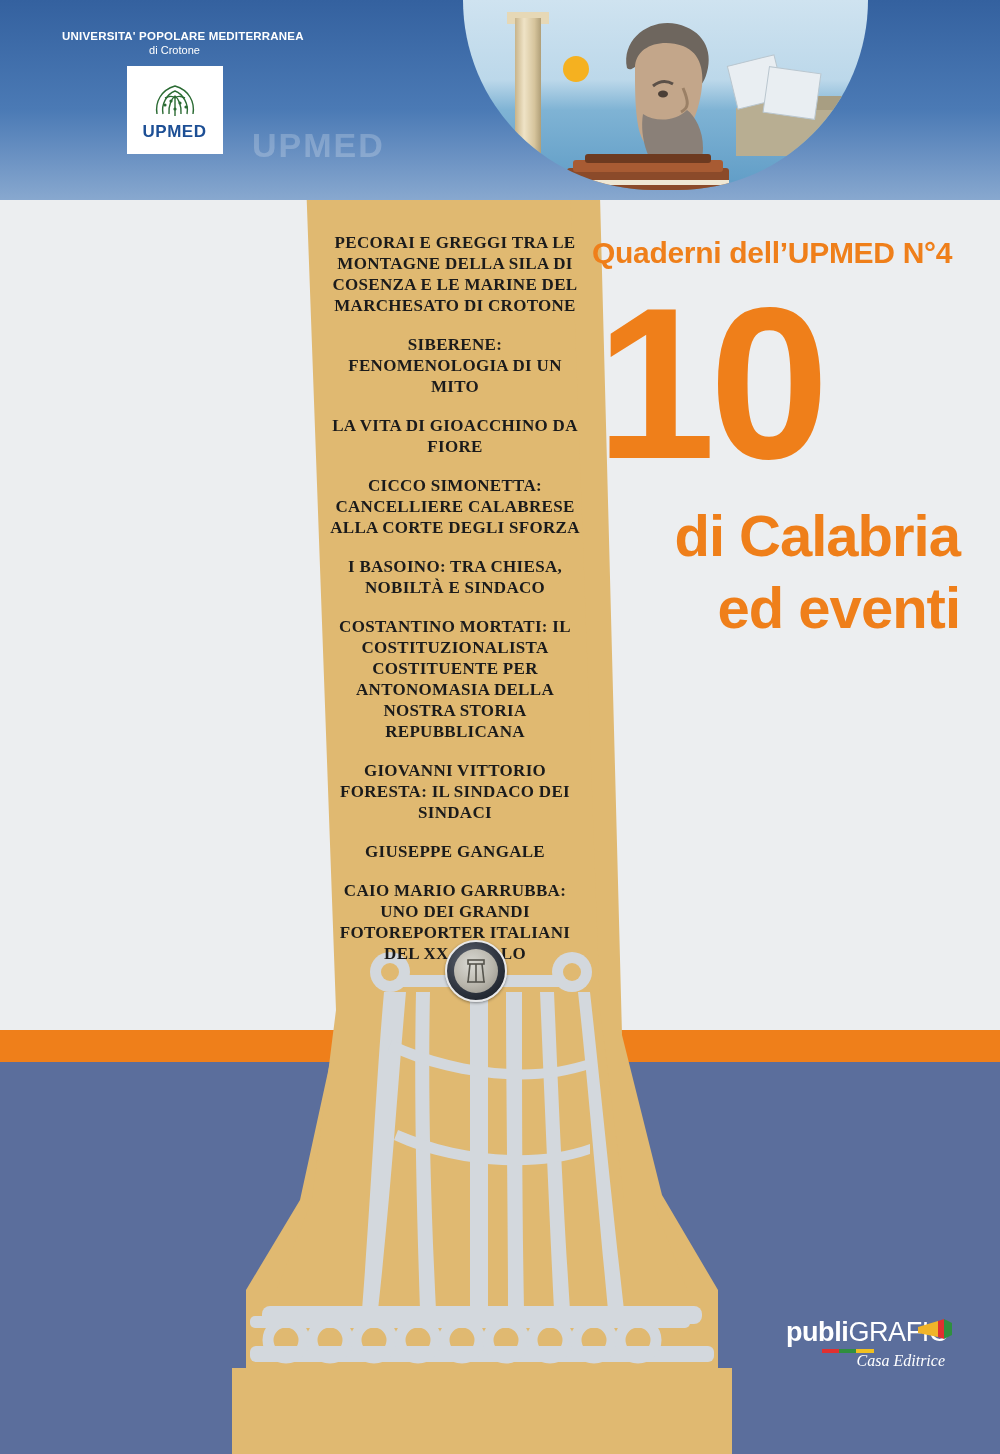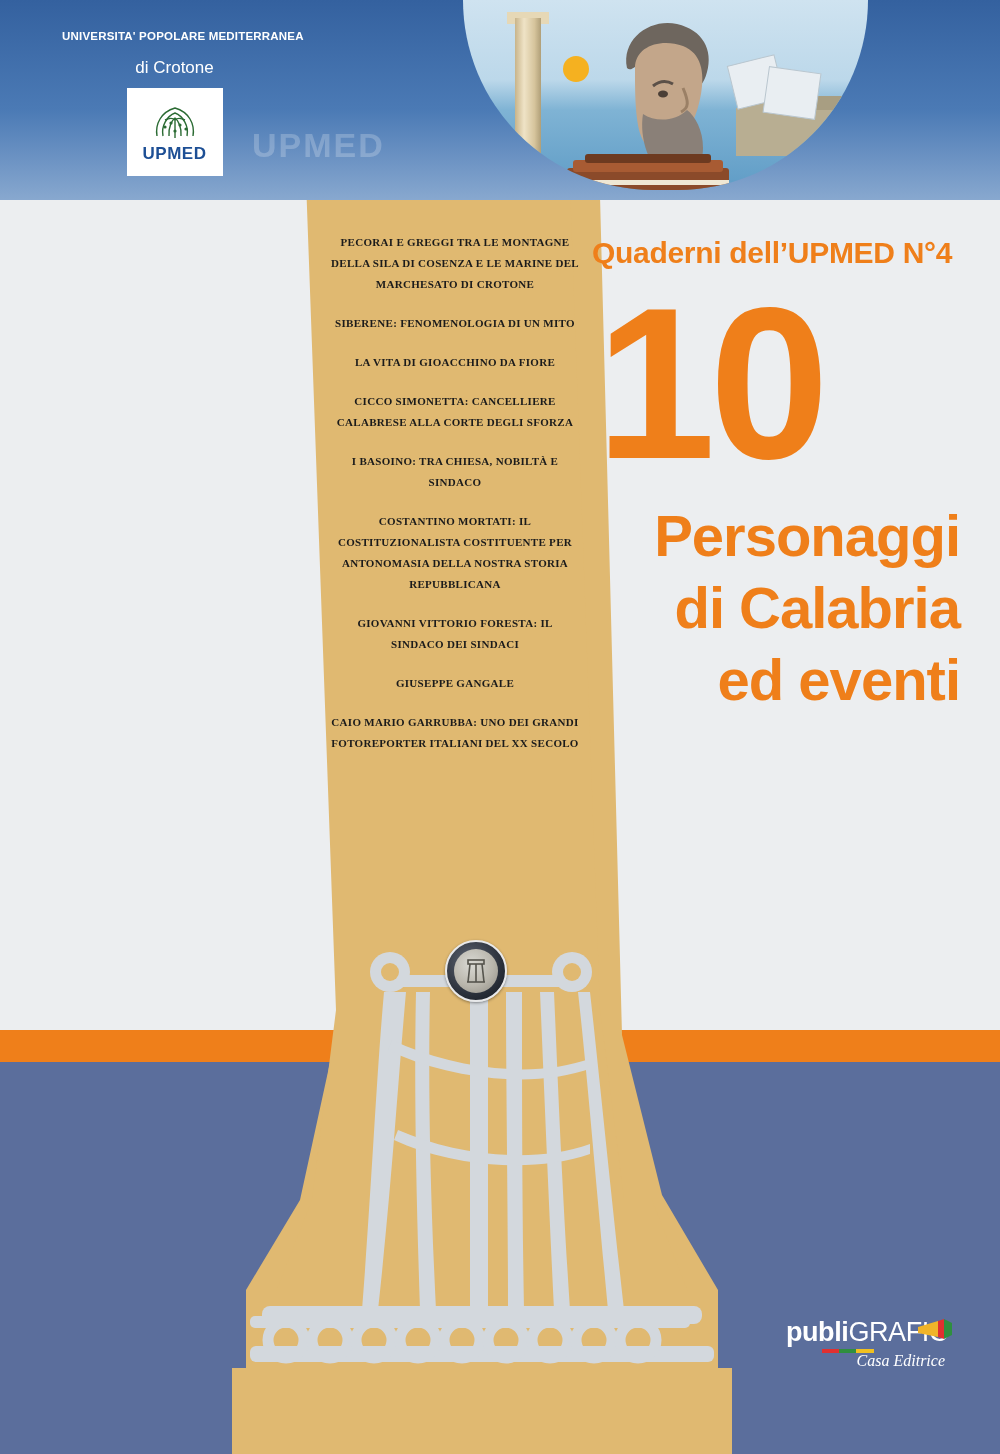--- a/index.html
+++ b/index.html
@@ -40,22 +40,22 @@
     text-align: center;
     color: #ffffff;
   }
   .upmed-univ {
     font-size: 11.5px;
     font-weight: bold;
     letter-spacing: .2px;
     white-space: nowrap;
   }
   .upmed-city {
-    font-size: 17px;
-    margin-top: 16px;
+    font-size: 11px;
+    margin-top: 2px;
   }
   .upmed-logo {
     margin: 10px auto 0 auto;
     width: 96px;
     height: 88px;
     border: 2px solid #ffffff;
     background: #ffffff;
     display: flex;
     flex-direction: column;
     align-items: center;
@@ -193,21 +193,21 @@
   .toc {
     position: absolute;
     left: 330px;
     top: 232px;
     width: 250px;
     text-align: center;
     color: #1b1b1b;
   }
   .toc-item {
     font-family: "Liberation Serif", serif;
-    font-size: 11px;
+    font-size: 17px;
     font-weight: bold;
     line-height: 21px;
     letter-spacing: .3px;
     margin-bottom: 18px;
   }
 
   
   .kicker {
     position: absolute;
     left: 592px;
@@ -455,21 +455,20 @@
     <div class="toc-item">I BASOINO: TRA CHIESA, NOBILTÀ E  SINDACO</div>
     <div class="toc-item">COSTANTINO  MORTATI: IL  COSTITUZIONALISTA  COSTITUENTE PER ANTONOMASIA DELLA NOSTRA STORIA REPUBBLICANA</div>
     <div class="toc-item">GIOVANNI VITTORIO FORESTA: IL SINDACO DEI SINDACI</div>
     <div class="toc-item">GIUSEPPE GANGALE</div>
     <div class="toc-item">CAIO MARIO GARRUBBA: UNO DEI GRANDI FOTOREPORTER ITALIANI DEL XX SECOLO</div>
   </div>
 
   <div class="kicker">Quaderni dell’UPMED N°4</div>
   <div class="big-number">10</div>
   <div class="title-lines">
-    <div>Personaggi</div>
     <div>di Calabria</div>
     <div>ed eventi</div>
   </div>
 
   <div class="coin">
     <div class="coin-inner">
       <div class="coin-glyph">
         <svg width="26" height="30" viewBox="0 0 26 30" xmlns="http://www.w3.org/2000/svg">
           <g stroke="#55544d" stroke-width="1.6" fill="none">
             <rect x="5" y="4" width="16" height="4"></rect>

